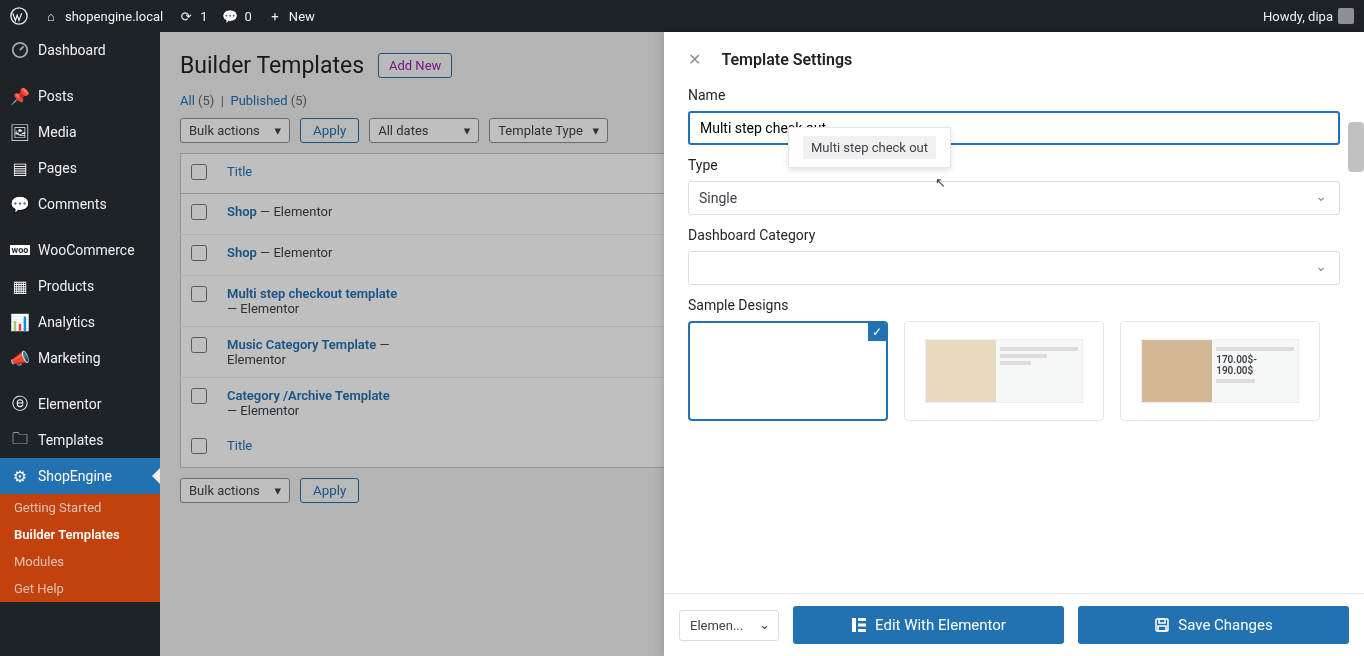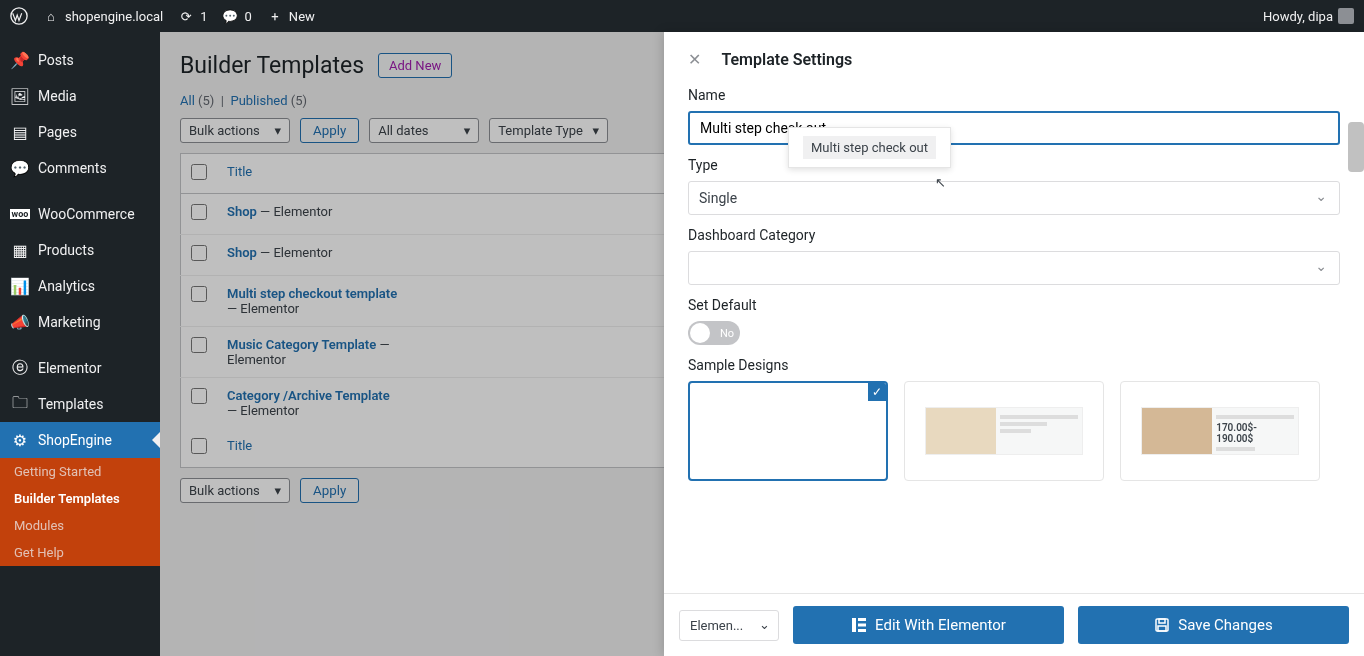--- a/index.html
+++ b/index.html
@@ -65,21 +65,21 @@
 .autocomplete { position: absolute; top: 40px; left: 100px; background: #fff; border: 1px solid #e5e5e5; box-shadow: 0 2px 6px rgba(0,0,0,.12); z-index: 20; padding: 8px 14px; }
 .autocomplete-item { background: #f0f0f1; padding: 4px 8px; }
 .cursor-icon { position: absolute; top: 47px; right: 4px; font-size: 13px; }
 .toggle { width: 52px; height: 24px; background: #c3c4c7; border-radius: 12px; position: relative; display: flex; align-items: center; }
 .toggle-knob { width: 20px; height: 20px; background: #fff; border-radius: 50%; position: absolute; left: 2px; }
 .toggle-label { position: absolute; right: 6px; color: #fff; font-size: 11px; }
 .designs { display: flex; gap: 16px; }
 .design-card { width: 200px; height: 100px; border: 1px solid #e5e5e5; border-radius: 4px; position: relative; overflow: hidden; display:flex; align-items:center; justify-content:center; }
 .design-card.selected { border: 2px solid #2271b1; }
 .design-check { position: absolute; top: 0; right: 0; width: 18px; height: 18px; background: #2271b1; color: #fff; font-size: 12px; display: flex; align-items: center; justify-content: center; }
-.design-mock { width: 80%; height: 48px; background: #f6f7f7; border: 1px solid #eee; display: flex; }
+.design-mock { width: 80%; height: 64px; background: #f6f7f7; border: 1px solid #eee; display: flex; }
 .design-mock-img { width: 45%; background: #e8d9bf; }
 .design-mock-text { flex:1; padding:4px;}
 .design-mock-text .bar{height:4px;background:#ddd;margin:3px 0;}
 .price{ color:#3c434a; font-size:10px; font-weight:600;}
 
 .drawer-footer { border-top: 1px solid #e5e5e5; padding: 12px 15px; display: flex; gap: 14px; align-items: center; }
 .editor-select { border: 1px solid #dcdcde; padding: 7px 22px 7px 10px; border-radius: 3px; font-size: 13px; position: relative; width: 100px; overflow:hidden; text-overflow:ellipsis; white-space:nowrap;}
 .editor-select::after { content:"⌄"; position:absolute; right:8px; top:6px;}
 .btn-primary { background: #2271b1; color: #fff; border: none; padding: 10px 24px; font-size: 15px; border-radius: 3px; cursor: pointer; display: flex; align-items: center; gap: 8px; flex: 1; justify-content: center; }
 .btn-icon { width: 16px; height: 16px; display: inline-flex; align-items: center; justify-content: center; }
@@ -117,20 +117,29 @@
   <div class="adminbar-right">
     <span class="adminbar-item">
         <span>Howdy, dipa</span>
         <span class="avatar-small"></span>
       </span>
   </div>
 </div>
 
 <div class="sidebar">
   <ul class="sidebar-menu">
+    <li class="menu-item">
+        <span class="menu-icon">
+          <svg width="18" height="18" viewBox="0 0 20 20" fill="#a7aaad">
+            <circle cx="10" cy="10" r="8" fill="none" stroke="#a7aaad" stroke-width="2"></circle>
+            <path d="M10 10 l4 -4" stroke="#a7aaad" stroke-width="2"></path>
+          </svg>
+        </span>
+        <span>Dashboard</span>
+      </li>
     <li style="height:10px"></li>
     <li class="menu-item">
         <span class="menu-icon">📌</span>
         <span>Posts</span>
       </li>
     <li class="menu-item">
         <span class="menu-icon">🖼</span>
         <span>Media</span>
       </li>
     <li class="menu-item">
@@ -267,27 +276,20 @@
         <div class="autocomplete-item"><span>Multi step check out</span><span class="cursor-icon">↖</span></div>
       </div>
     </div>
     <div class="form-group">
       <label class="form-label">Type</label>
       <div class="form-select"><span>Single</span></div>
     </div>
     <div class="form-group">
       <label class="form-label">Dashboard Category</label>
       <div class="form-select">&nbsp;</div>
-    </div>
-    <div class="form-group">
-      <label class="form-label">Set Default</label>
-      <div class="toggle">
-        <span class="toggle-knob"></span>
-        <span class="toggle-label">No</span>
-      </div>
     </div>
     <div class="form-group">
       <label class="form-label">Sample Designs</label>
       <div class="designs">
         <div class="design-card selected">
           <span class="design-check">✓</span>
         </div>
         <div class="design-card">
           <div class="design-mock">
               <div class="design-mock-img"></div>

